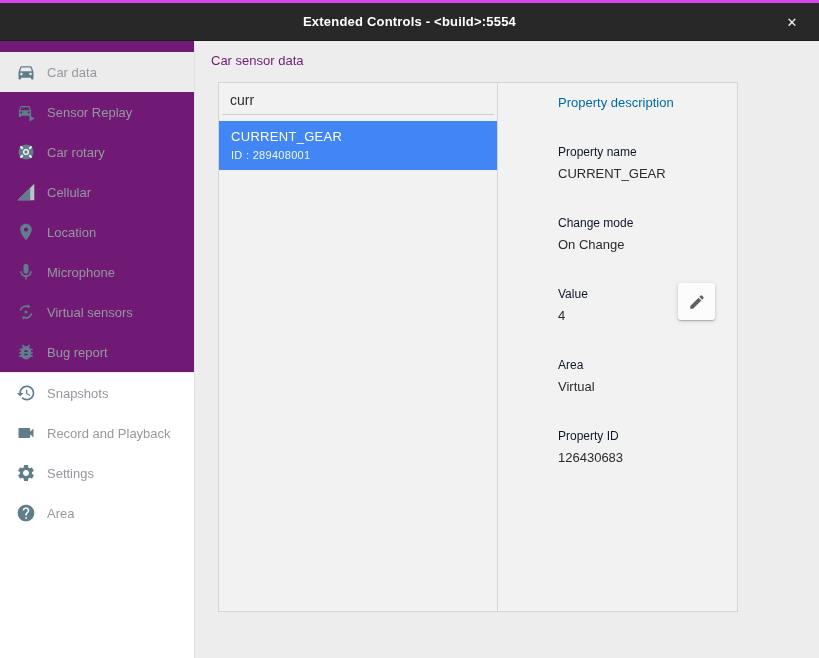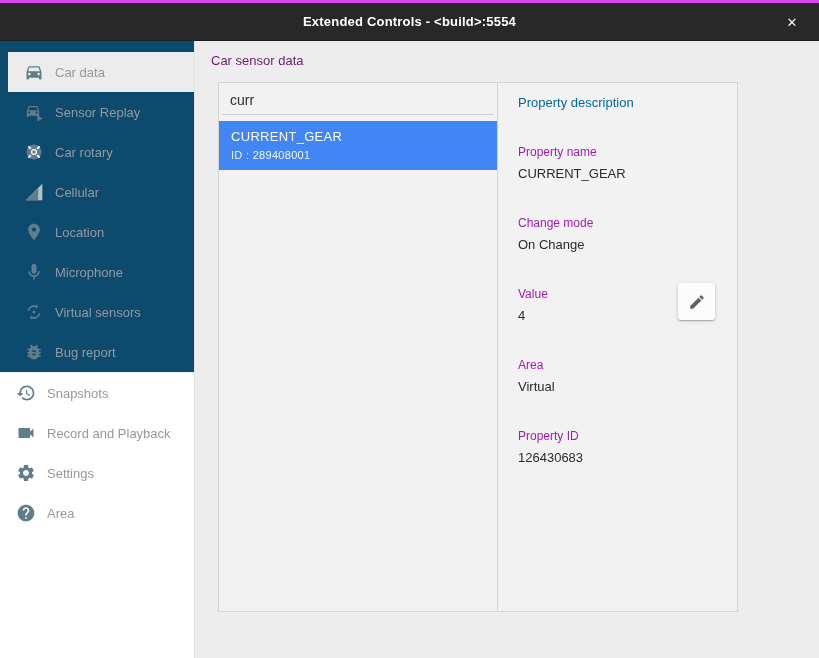--- a/index.html
+++ b/index.html
@@ -47,21 +47,21 @@
 
   
   .sidebar {
     width: 195px;
     background: #ffffff;
     border-right: 1px solid #e2e2e2;
     flex-shrink: 0;
     display: flex;
     flex-direction: column;
   }
-  .sidebar-section-top { background: #0c4a6e; padding-top: 11px; padding-left: 8px; }
+  .sidebar-section-top { background: #701a75; padding-top: 11px; }
   .sidebar-divider { height: 1px; background: #ececec; }
   .sidebar-section-bottom { background: #ffffff; text-align: center; }
   .side-item {
     height: 40px;
     display: flex;
     align-items: center;
     padding-left: 14px;
     cursor: pointer;
   }
   .side-item.selected { background: #ececec; }
@@ -103,20 +103,21 @@
   
   .panel {
     position: absolute;
     left: 23px;
     top: 41px;
     width: 520px;
     height: 530px;
     background: #f2f2f2;
     border: 1px solid #d4d4d4;
     display: flex;
+    gap: 40px;
   }
   .panel-left {
     width: 279px;
     border-right: 1px solid #d4d4d4;
     display: flex;
     flex-direction: column;
   }
   .search-wrap {
     margin: 0 3px;
     border-bottom: 1px solid #cfcfcf;
@@ -142,21 +143,21 @@
   .prop-row-id { font-size: 11px; color: rgba(255,255,255,0.93); letter-spacing: 0.3px; }
 
   .panel-right {
     flex: 1;
     padding: 12px 0 0 20px;
     position: relative;
     overflow: hidden;
   }
   .details-header { font-size: 13px; color: #0369a1; line-height: 16px; }
   .field-group { margin-top: 34px; }
-  .field-label { font-size: 12px; color: #a21caf; line-height: 15px; margin-bottom: 6px; white-space: nowrap; }
+  .field-label { font-size: 12px; color: #0f172a; line-height: 15px; margin-bottom: 6px; white-space: nowrap; }
   .field-value { font-size: 13px; color: #2b2b2b; line-height: 16px; }
 
   .edit-btn {
     position: absolute;
     top: 200px;
     right: 22px;
     width: 37px;
     height: 37px;
     background: #fcfcfc;
     border-radius: 3px;

